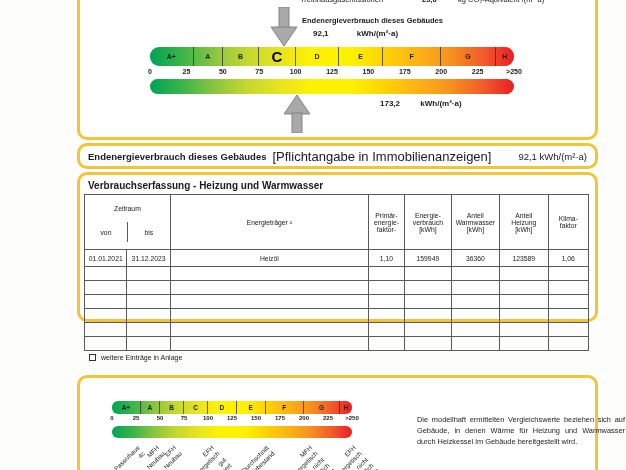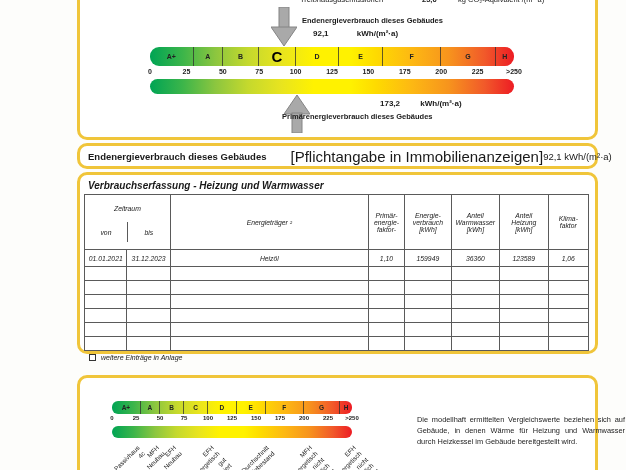--- a/index.html
+++ b/index.html
@@ -32,24 +32,24 @@
   .seg:last-child { border-right:none; }
   .seg-label { font-size:7px; font-weight:bold; color:#222; }
   .seg-label.cur { font-size:15px; font-weight:800; color:#000; }
   .ticks { position:absolute; left:70px; width:364px; height:10px; }
   .ticks span { position:absolute; transform:translateX(-50%); font-size:7px; font-weight:bold; color:#222; white-space:nowrap; }
   .arrow-lane { position:absolute; left:70px; width:364px; }
   .arrow { position:absolute; transform:translateX(-50%); }
   
   #box-banner { top:143px; height:26px; display:flex; align-items:center; padding:0 8px; }
   #box-banner .t { font-size:9.5px; font-weight:bold; white-space:nowrap; }
-  #box-banner .n { font-size:15px; margin-left:24px; white-space:nowrap; }
+  #box-banner .n { font-size:13px; margin-left:6px; white-space:nowrap; }
   #box-banner .v { font-size:9.5px; margin-left:auto; white-space:nowrap; }
   
-  #box-consumption { top:172px; height:182px;font-style:italic; }
+  #box-consumption { top:172px; height:150px; }
   .section-title { font-size:10px; font-weight:bold; padding:5px 8px 2px 8px; }
   #consumption-table { border-collapse:collapse; table-layout:fixed; width:505px; margin:1px 4px 0 4px; }
   #consumption-table th, #consumption-table td {
     border:1px solid #5a5a5a; font-weight:normal; text-align:center;
     font-size:6.8px; white-space:pre-line; vertical-align:middle; padding:1px 1px;
   }
   #consumption-table thead th { height:34px; }
   .th-zeitraum { padding:0 !important; }
   .th-zeitraum .zl { padding-top:3px; font-size:6.8px; }
   .vonbis { display:flex; margin-top:3px; height:20px; align-items:center; }
@@ -160,21 +160,20 @@
         <svg width="26" height="38" viewBox="0 0 26 38">
           <polygon points="13,0 26,19 0,19" fill="#a9a9a9" stroke="#848484" stroke-width="1"></polygon>
           <rect x="8" y="18" width="10" height="20" fill="#a9a9a9" stroke="#848484" stroke-width="1"></rect>
         </svg>
       </div>
     </div>
     <div class="abs value-line" style="left:300px; top:126px;">
       <span>173,2</span>
       <span style="margin-left:18px;">kWh/(m²·a)</span>
     </div>
-    <div class="abs small-bold" style="left:202px; top:139px;">Primärenergieverbrauch dieses Gebäudes</div>
   </div>
 
   <div class="frame-box" id="box-banner">
     <span class="t">Endenergieverbrauch dieses Gebäudes</span>
     <span class="n">[Pflichtangabe in Immobilienanzeigen]</span>
     <span class="v">92,1 kWh/(m²·a)</span>
   </div>
 
   <div class="frame-box" id="box-consumption">
     <div class="section-title">Verbrauchserfassung - Heizung und Warmwasser</div>

